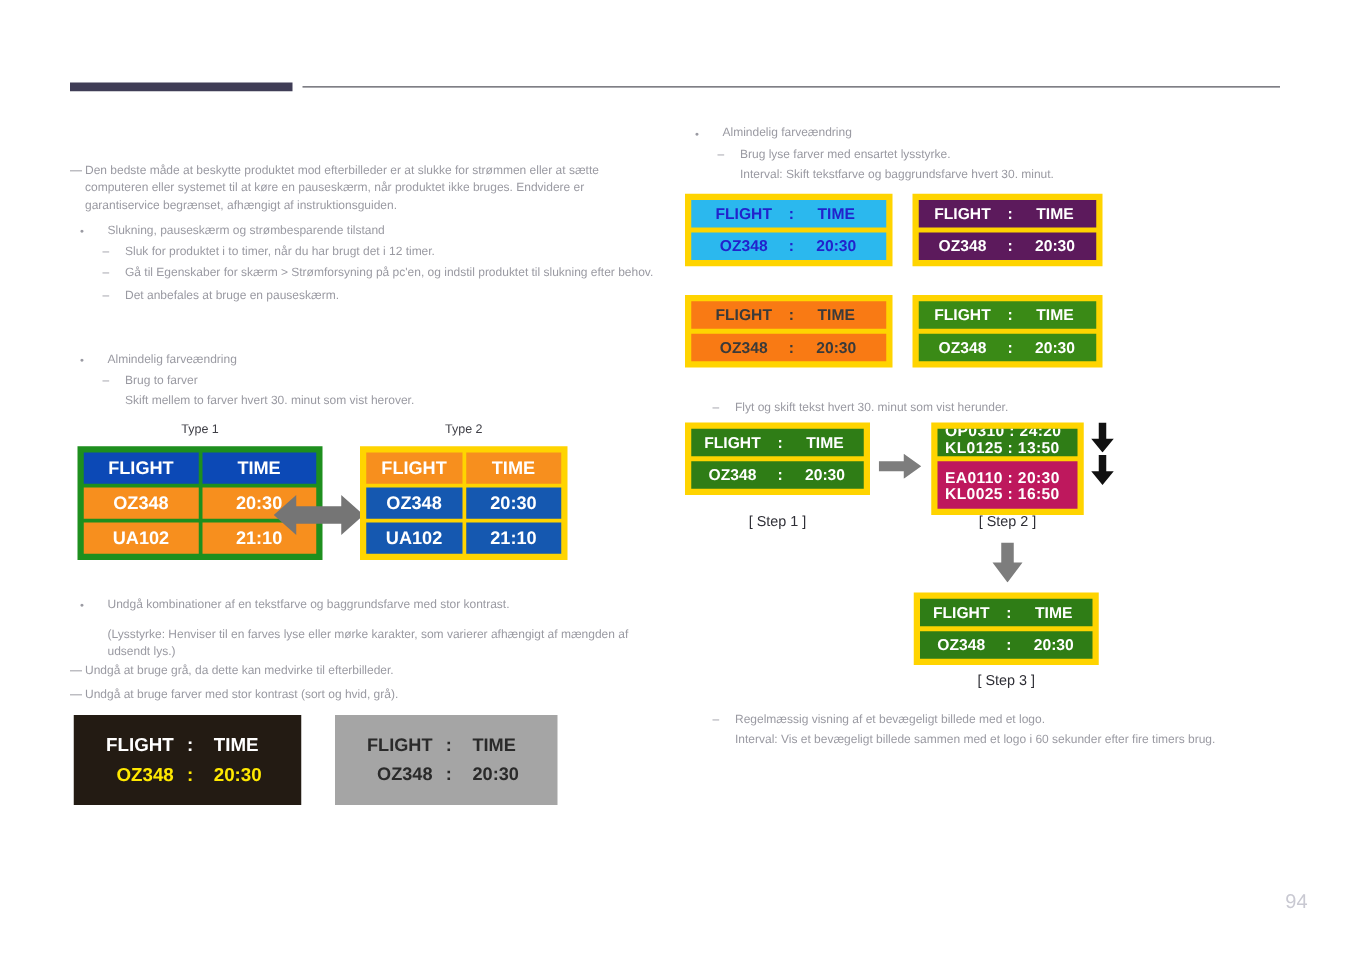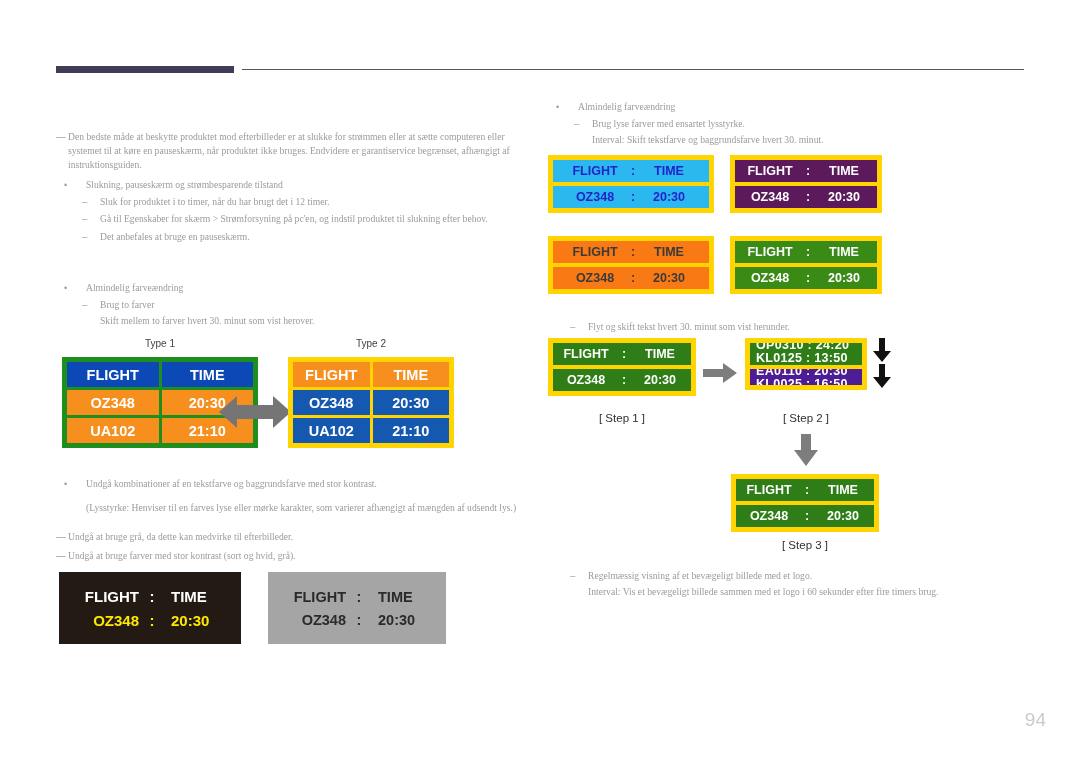--- a/index.html
+++ b/index.html
@@ -21,21 +21,21 @@
     background:#f4cf5e;padding:2px 5px 3px 4px;letter-spacing:-0.1px;
   }
 
   
   .txt{position:absolute;font-size:9.6px;line-height:14.2px;color:#9a9aa2;}
   .row{display:flex;align-items:flex-start;}
   .mark{flex:0 0 auto;}
   .mark.dash-top{width:12px;color:#b0b0b6;font-weight:bold;}
   .mark.bullet{width:22px;text-align:left;padding-left:8px;color:#9a9aa2;font-size:9px;}
   .mark.dash{width:18px;text-align:left;padding-left:4px;color:#9a9aa2;}
-  .body-t{flex:1 1 auto;font-family:Liberation Serif, serif;}
+  .body-t{flex:1 1 auto;}
   .indent1{padding-left:22px;}
 
   
   .board{position:absolute;box-sizing:border-box;}
   .type-label{position:absolute;font-size:10px;color:#3f3f46;text-align:center;}
 
   
   .gboard{display:grid;grid-template-columns:1fr 1fr;gap:3px;padding:5px;}
   .gcell{
     display:flex;align-items:center;justify-content:center;
@@ -69,21 +69,21 @@
   .srow .s2{width:26px;text-align:center;}
   .srow .s3{width:72px;text-align:left;padding-left:6px;}
 
   
   .scroll-strip{overflow:hidden;position:relative;}
   .scroll-strip .line{
     font-size:12.5px;font-weight:bold;color:#ffffff;white-space:nowrap;
     letter-spacing:0.3px;line-height:13px;
   }
 
-  .pagenum{position:absolute;right:34px;bottom:32px;font-size:19px;color:#c9c9d2;}
+  .pagenum{position:absolute;right:34px;bottom:32px;font-size:16px;color:#c9c9d2;}
 </style>
 </head>
 <body>
 
 <div class="page">
 
   <div class="hdr-bar"></div>
   <div class="hdr-line"></div>
 
 
@@ -298,21 +298,21 @@
     </svg>
   </div>
 
   <div class="board cboard step-b" id="step2" style="left: 745px; top: 338px; width: 122px; background: rgb(255, 212, 0);">
     <div class="scroll-strip" style="height:22px;background:#2f7d16;padding:0 6px;">
       <div style="margin-top:-4px;">
         <div class="line">OP0310  :  24:20</div>
         <div class="line">KL0125  :  13:50</div>
       </div>
     </div>
-    <div class="scroll-strip" style="height:16px;background:#4c1d95;padding:0 6px;">
+    <div class="scroll-strip" style="height:16px;background:#be185d;padding:11px 6px;">
       <div style="margin-top:-4px;">
         <div class="line">EA0110  :  20:30</div>
         <div class="line">KL0025  :  16:50</div>
       </div>
     </div>
   </div>
 
   <div class="arrow-d" style="left:872px;top:338px;">
     <svg width="20" height="24" viewBox="0 0 20 24">
       <path d="M7,0 L13,0 L13,13 L19,13 L10,24 L1,13 L7,13 Z" fill="#111111"></path>

